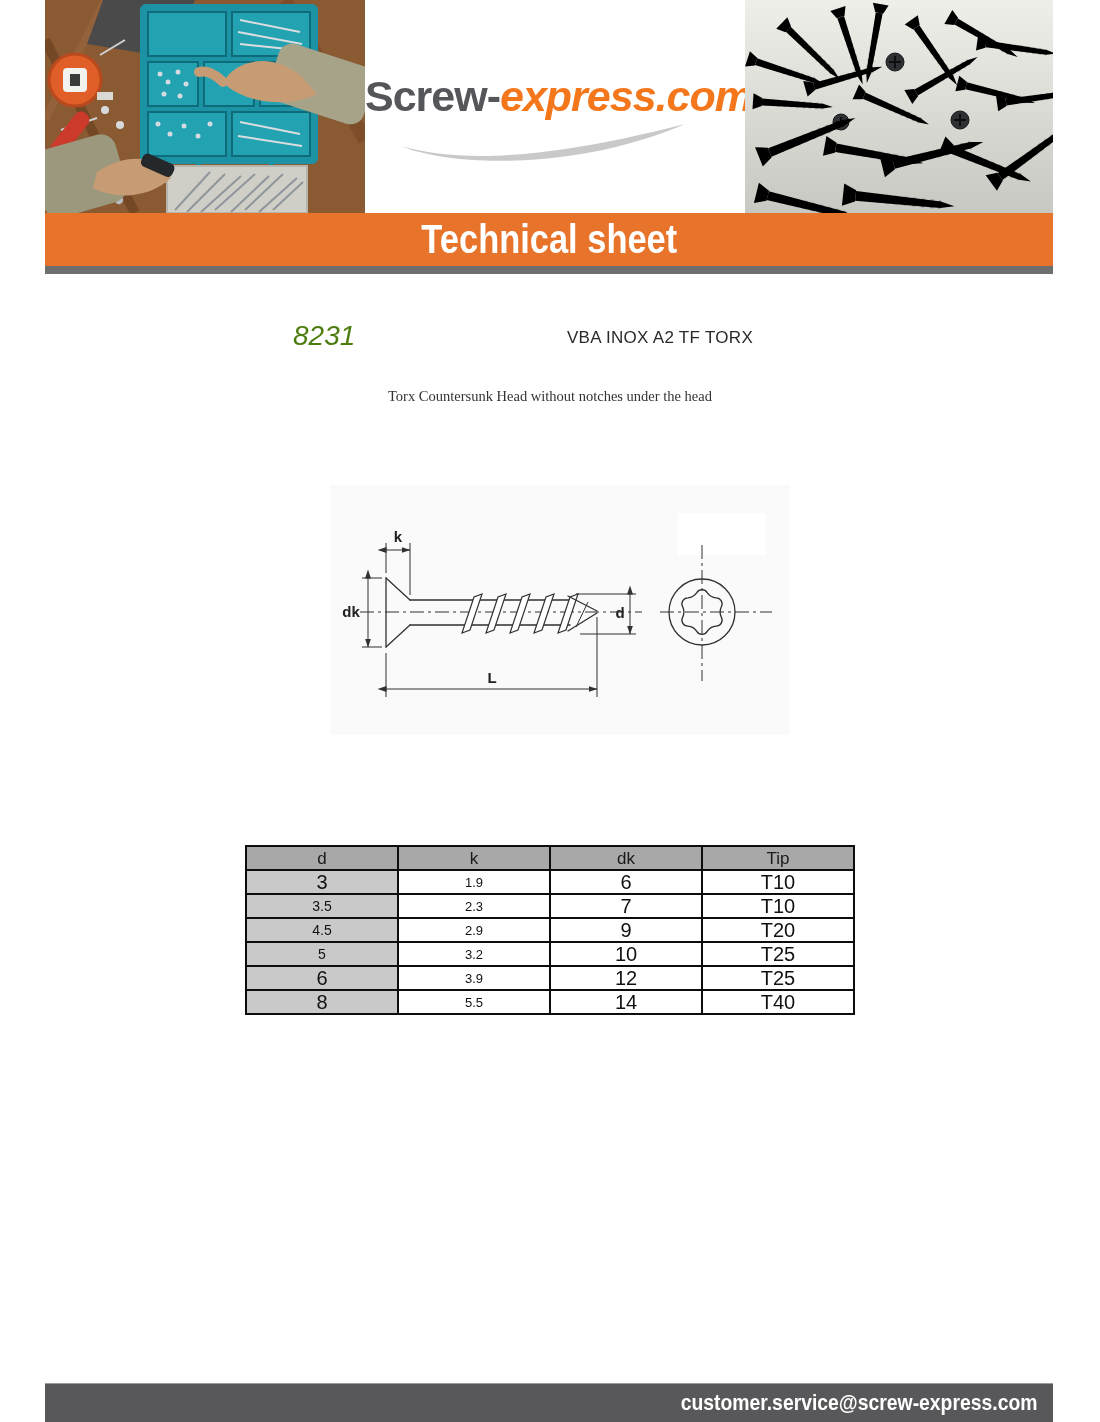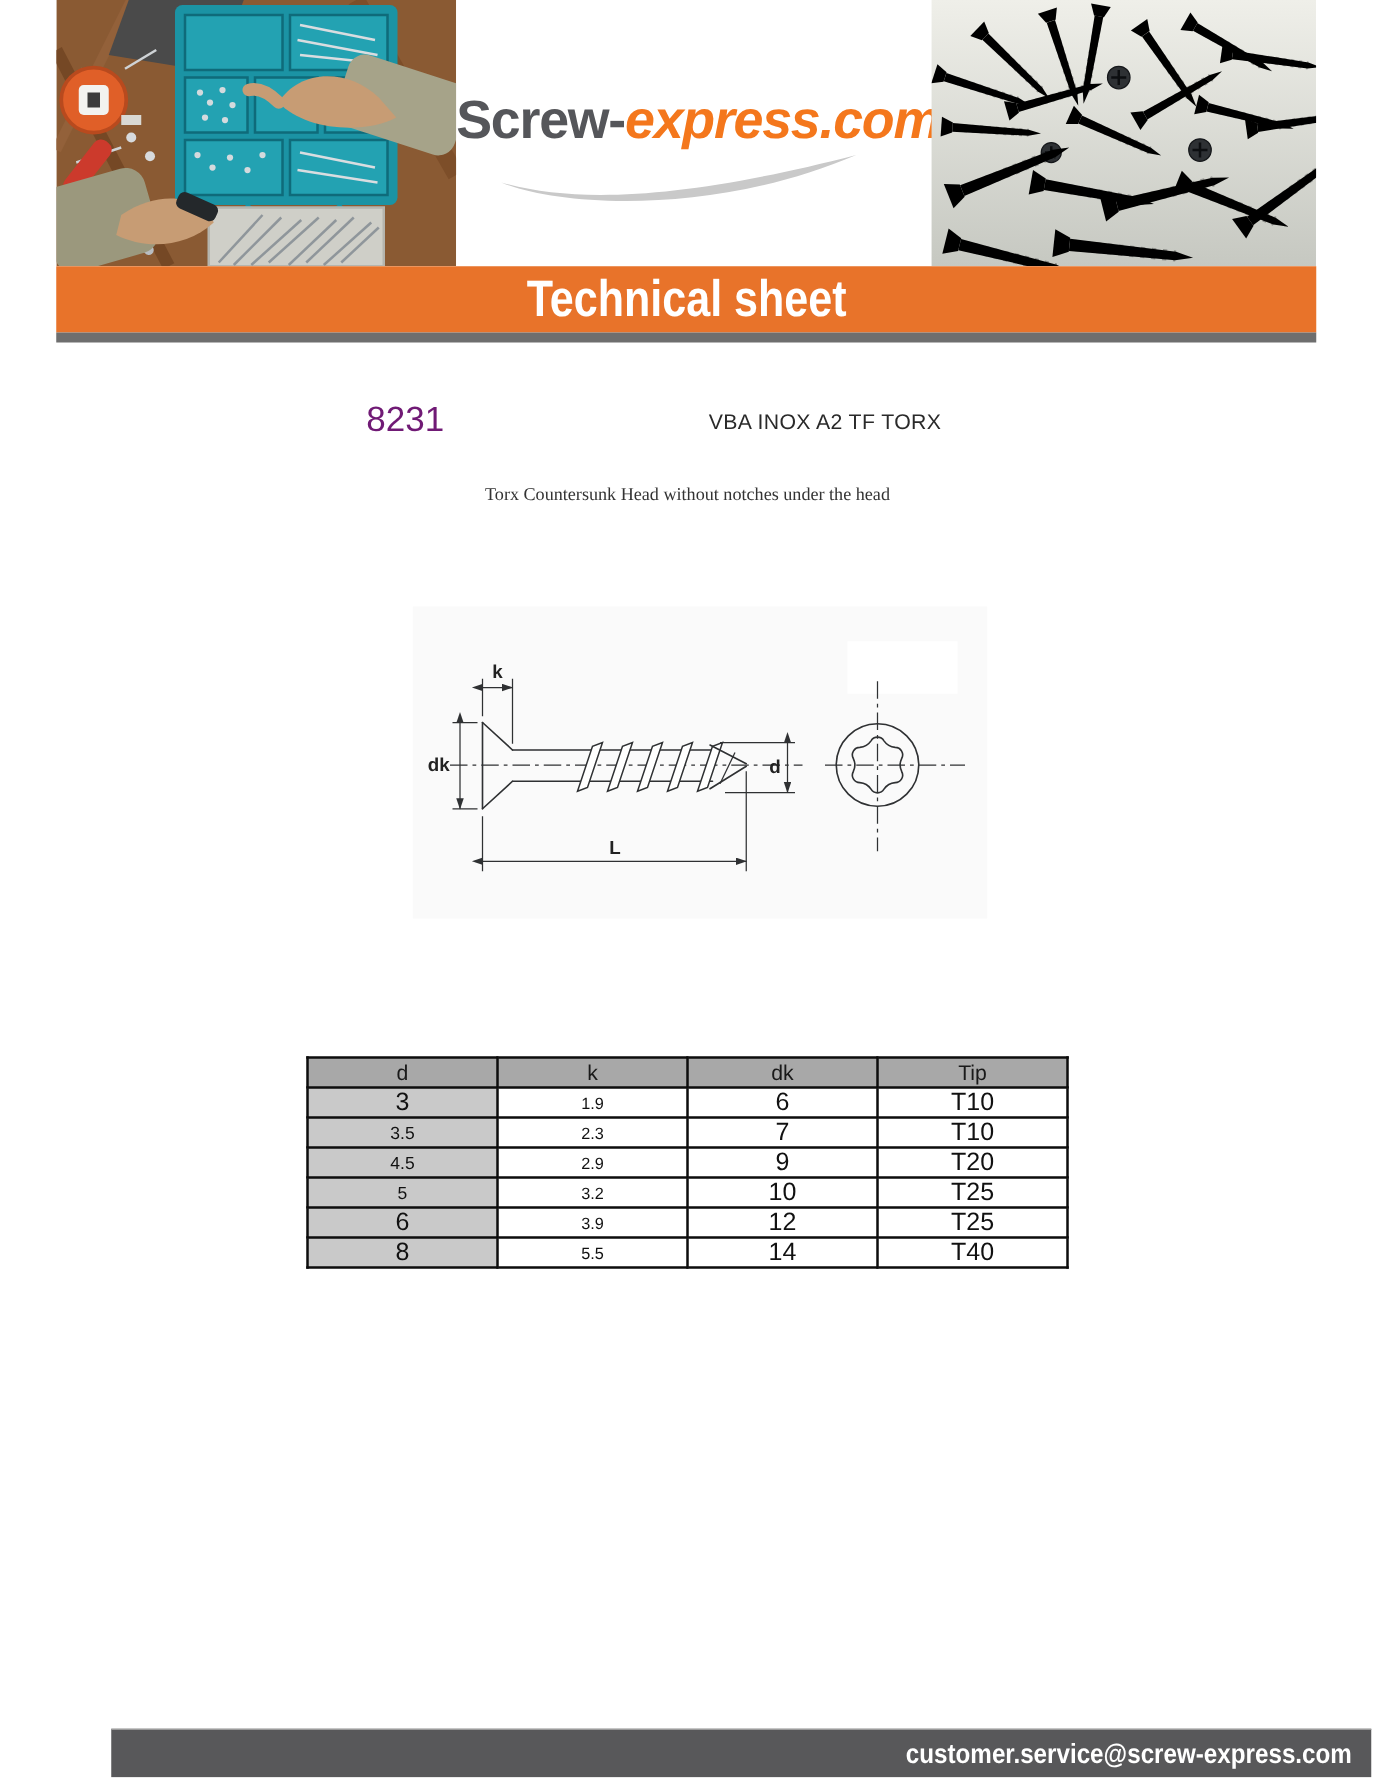--- a/index.html
+++ b/index.html
@@ -24,21 +24,21 @@
   .banner{
     position:absolute;left:45px;top:213px;width:1008px;height:53px;
     background:#E8732A;display:flex;align-items:center;justify-content:center;
   }
   .banner-text{
     color:#ffffff;font-size:41px;font-weight:bold;letter-spacing:0px;
     transform:scaleX(.84);transform-origin:center center;white-space:nowrap;
   }
   .banner-shadow{position:absolute;left:45px;top:266px;width:1008px;height:8px;background:#6E6E6E;}
   
-  .product-code{position:absolute;left:293px;top:320px;font-size:28px;color:#701a75;}
+  .product-code{position:absolute;left:293px;top:320px;font-size:28px;color:#4d7c0f;font-style:italic;}
   .product-name{position:absolute;left:510px;top:328px;width:300px;text-align:center;
     font-size:17px;color:#2a2a2a;letter-spacing:.3px;}
   .subtitle{position:absolute;left:300px;top:388px;width:500px;text-align:center;
     font-size:14.5px;color:#333;margin:0;font-family:Liberation Serif, serif;}
   
   .diagram{position:absolute;left:330px;top:485px;width:460px;height:250px;}
   .diagram svg{display:block;width:100%;height:100%;}
   .dline{stroke:#2F3133;stroke-width:1.3;fill:none;stroke-linecap:round;}
   .dthin{stroke:#2F3133;stroke-width:1;fill:none;}
   .dcl{stroke:#2F3133;stroke-width:1;fill:none;stroke-dasharray:14 4 3 4;}
@@ -57,21 +57,20 @@
   .spec tbody tr:nth-child(3) td:nth-child(1),
   .spec tbody tr:nth-child(4) td:nth-child(1){font-size:14px;}
   .spec td:nth-child(2){font-size:13px;}
   .spec tbody tr:nth-child(7) td:nth-child(2){font-size:15px;}
   .spec td:nth-child(3),.spec td:nth-child(4){font-size:20px;}
   
   .footer-bar{
     position:absolute;left:45px;top:1383px;width:1008px;height:39px;background:#58585A;
     display:flex;align-items:center;justify-content:flex-end;box-sizing:border-box;padding-right:16px;
     border-top:1px solid #9b9b9b;
-    margin-left:44px;
   }
   .footer-text{
     color:#fff;font-size:22px;font-weight:bold;white-space:nowrap;
     transform:scaleX(.88);transform-origin:right center;
   }
 </style>
 </head>
 <body>
 
 <div class="page">

